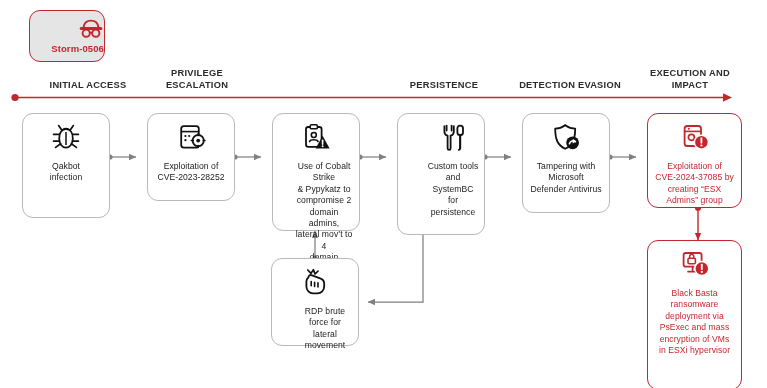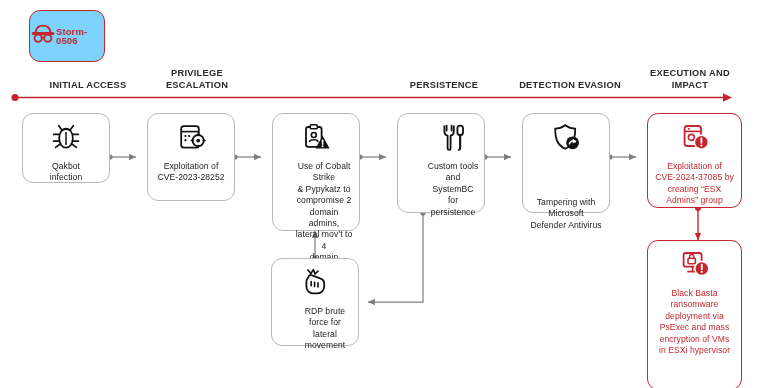--- a/index.html
+++ b/index.html
@@ -21,24 +21,24 @@
 
   
   .actor-badge {
     position: absolute;
     left: 29px;
     top: 10px;
     width: 76px;
     height: 52px;
     border: 1.6px solid #C4262E;
     border-radius: 11px;
-    background: #7dd3fc;
+    background: #e5e5e5;
     display: flex;
-    flex-direction: row;
-    align-items: center;
+    flex-direction: column;
+    align-items: flex-end;
     justify-content: center;
     box-sizing: border-box;
   }
   .actor-badge .actor-icon { display: block; margin-bottom: 2px; }
   .actor-label {
     color: #C4262E;
     font-size: 9.5px;
     font-weight: bold;
     letter-spacing: .1px;
     line-height: 1;
@@ -160,21 +160,21 @@
     <path d="M423 213 L423 302 L368 302" stroke="#808080" stroke-width="1.25" fill="none" marker-end="url(#ah-grey)"></path>
     <circle cx="423" cy="213" r="2.6" fill="#808080"></circle>
 
     <path d="M315 258 L315 231" stroke="#808080" stroke-width="1.25" fill="none" marker-end="url(#ah-grey)"></path>
     <circle cx="315" cy="258" r="2.6" fill="#808080"></circle>
 
     <path d="M698 208 L698 240" stroke="#C4262E" stroke-width="1.4" fill="none" marker-end="url(#ah-red)"></path>
     <circle cx="698" cy="208" r="3" fill="#C4262E"></circle>
   </svg>
 
-  <div class="card" style="left:22px; top:113px; width:88px; height:70px;">
+  <div class="card" style="left:22px; top:113px; width:88px; height:105px;">
     <span class="card-icon">
       <svg width="30" height="28" viewBox="0 0 30 28">
         <g stroke="#111" stroke-width="1.7" fill="none" stroke-linecap="round">
           <path d="M10.4 6.4 L7.6 2.6 M19.6 6.4 L22.4 2.6"></path>
           <path d="M11.8 6.6 Q15 4.4 18.2 6.6"></path>
           <path d="M2.6 11.4 L8.2 11.4 M2.6 18.2 L8.4 18.2 M4.6 24.4 L9.6 20.8"></path>
           <path d="M27.4 11.4 L21.8 11.4 M27.4 18.2 L21.6 18.2 M25.4 24.4 L20.4 20.8"></path>
         </g>
         <path d="M15 6.2 C19.5 6.2 21.8 10.2 21.8 15.4 C21.8 20.6 19.0 24.6 15 24.6
                  C11.0 24.6 8.2 20.6 8.2 15.4 C8.2 10.2 10.5 6.2 15 6.2 Z" fill="none" stroke="#111" stroke-width="1.8"></path>
@@ -216,38 +216,38 @@
       </svg>
     </span>
     <div class="card-text" style="white-space:pre-line;margin-left:16px;">Use of Cobalt Strike
 &amp; Pypykatz to
 compromise 2
 domain admins,
 lateral mov’t to 4
 domain controllers</div>
   </div>
 
-  <div class="card" style="left:397px; top:113px; width:88px; height:100px;padding-left:24px;">
+  <div class="card" style="left:397px; top:113px; width:88px; height:122px;padding-left:24px;">
     <span class="card-icon">
       <svg width="30" height="28" viewBox="0 0 30 28">
         <path d="M8.6 2.6 L8.6 7.6 M13.6 2.6 L13.6 7.6" stroke="#111" stroke-width="1.8" stroke-linecap="round"></path>
         <path d="M6.4 2.6 L6.4 8.4 C6.4 10.6 8.0 12.2 9.6 12.6 L9.6 25.2
                  C9.6 26.2 10.4 26.8 11.1 26.8 C11.8 26.8 12.6 26.2 12.6 25.2
                  L12.6 12.6 C14.2 12.2 15.8 10.6 15.8 8.4 L15.8 2.6" fill="none" stroke="#111" stroke-width="1.8" stroke-linejoin="round"></path>
         <rect x="19.4" y="2.6" width="5.6" height="9.4" rx="2.6" fill="none" stroke="#111" stroke-width="1.8"></rect>
         <path d="M22.2 12.0 L22.2 25.2 C22.2 26.2 21.4 26.8 20.7 26.8" fill="none" stroke="#111" stroke-width="1.8" stroke-linecap="round"></path>
         <path d="M22.2 12.0 L22.2 25.2" stroke="#111" stroke-width="1.8" stroke-linecap="round"></path>
       </svg>
     </span>
     <div class="card-text" style="white-space:pre-line;">Custom tools and
 SystemBC for
 persistence</div>
   </div>
 
-  <div class="card" style="left:522px; top:113px; width:88px; height:100px;gap:36px;">
+  <div class="card" style="left:522px; top:113px; width:88px; height:100px;">
     <span class="card-icon">
       <svg width="30" height="28" viewBox="0 0 30 28">
         <path d="M14.2 2.2 C11.0 4.6 7.4 5.6 4.2 5.6 C4.2 16.0 6.4 22.2 14.2 25.8
                  C16.2 24.9 17.8 23.9 19.0 22.7" fill="none" stroke="#111" stroke-width="1.8" stroke-linejoin="round" stroke-linecap="round"></path>
         <path d="M14.2 2.2 C17.4 4.6 21.0 5.6 24.2 5.6 C24.2 9.2 23.9 12.2 23.3 14.6" fill="none" stroke="#111" stroke-width="1.8" stroke-linejoin="round" stroke-linecap="round"></path>
         <circle cx="21.6" cy="19.8" r="6.4" fill="#111"></circle>
         <path d="M18.4 20.8 C19.2 17.8 22.6 17.0 24.4 18.6" fill="none" stroke="#fff" stroke-width="1.6" stroke-linecap="round"></path>
         <path d="M21.8 15.8 L25.2 18.4 L21.6 20.6 Z" fill="#fff"></path>
       </svg>
     </span>

